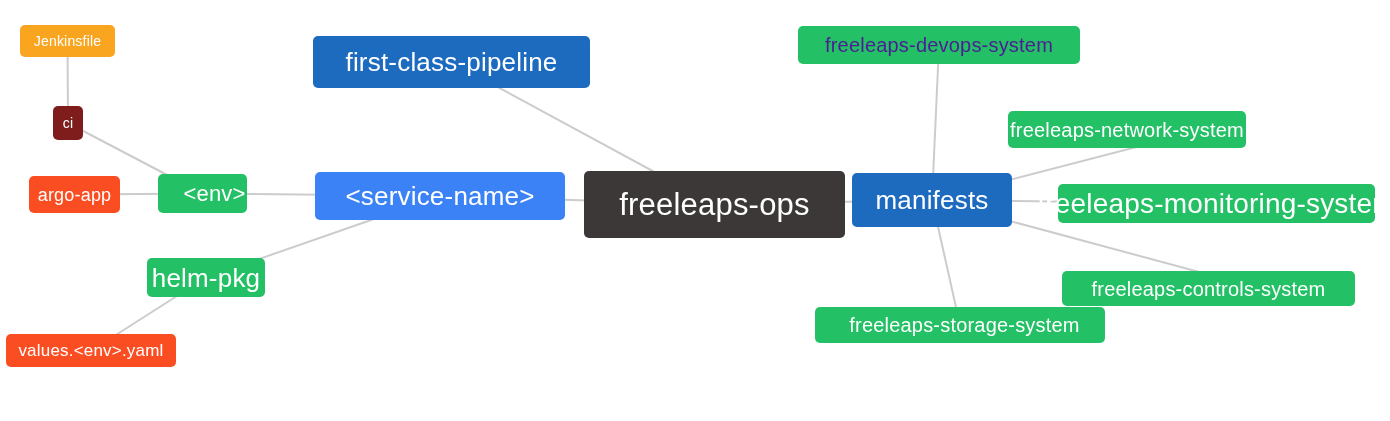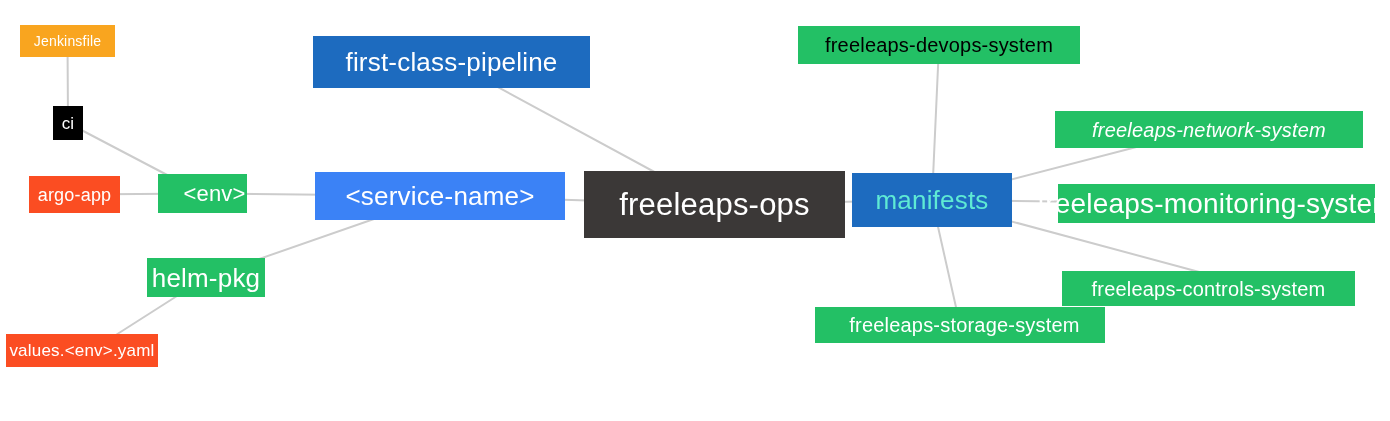--- a/index.html
+++ b/index.html
@@ -22,21 +22,21 @@
     width: 1390px;
     height: 421px;
     display: block;
   }
   .node {
     position: absolute;
     display: flex;
     align-items: center;
     justify-content: center;
     color: #ffffff;
-    border-radius: 0;
+    border-radius: 5px;
     white-space: nowrap;
     box-sizing: border-box;
     cursor: default;
     line-height: 1;
     font-weight: 400;
     letter-spacing: 0.2px;
   }
 </style>
 </head>
 <body>
@@ -53,28 +53,28 @@
       <line x1="440" y1="196" x2="714.5" y2="204.5" stroke="#cccccc" stroke-width="2" stroke-linecap="round"></line>
       <line x1="714.5" y1="204.5" x2="932" y2="200" stroke="#cccccc" stroke-width="2" stroke-linecap="round"></line>
       <line x1="932" y1="200" x2="939" y2="45" stroke="#cccccc" stroke-width="2" stroke-linecap="round"></line>
       <line x1="932" y1="200" x2="1204" y2="129.5" stroke="#cccccc" stroke-width="2" stroke-linecap="round"></line>
       <line x1="932" y1="200" x2="1216.5" y2="203.5" stroke="#cccccc" stroke-width="2" stroke-linecap="round"></line>
       <line x1="932" y1="200" x2="1208.5" y2="274.5" stroke="#cccccc" stroke-width="2" stroke-linecap="round"></line>
       <line x1="932" y1="200" x2="960" y2="325" stroke="#cccccc" stroke-width="2" stroke-linecap="round"></line>
     </svg>
   <div>
       <div class="node" style="left: 20px; top: 25px; width: 95px; height: 32px; font-size: 14px; background: rgb(249, 165, 31); color: rgb(255, 255, 255);">Jenkinsfile</div>
-      <div class="node" style="left: 53px; top: 106px; width: 30px; height: 34px; font-size: 17px; background: #000000; color: rgb(255, 255, 255);">ci</div>
+      <div class="node" style="left: 53px; top: 106px; width: 30px; height: 34px; font-size: 14px; background: #7f1d1d; color: rgb(255, 255, 255);">ci</div>
       <div class="node" style="left: 29px; top: 176px; width: 91px; height: 37px; font-size: 18px; background: rgb(251, 77, 34); color: rgb(255, 255, 255);">argo-app</div>
       <div class="node" style="left: 158px; top: 174px; width: 89px; height: 39px; font-size: 22px; background: rgb(35, 192, 101); color: rgb(255, 255, 255); padding-left: 24px;">&lt;env&gt;</div>
       <div class="node" style="left: 147px; top: 258px; width: 118px; height: 39px; font-size: 26px; background: rgb(35, 192, 101); color: rgb(255, 255, 255);">helm-pkg</div>
-      <div class="node" style="left: 6px; top: 334px; width: 152px; height: 33px; font-size: 17px; background: rgb(251, 77, 34); color: rgb(255, 255, 255);">values.&lt;env&gt;.yaml</div>
+      <div class="node" style="left: 6px; top: 334px; width: 170px; height: 33px; font-size: 17px; background: rgb(251, 77, 34); color: rgb(255, 255, 255);">values.&lt;env&gt;.yaml</div>
       <div class="node" style="left: 313px; top: 36px; width: 277px; height: 52px; font-size: 26px; background: rgb(29, 107, 191); color: rgb(255, 255, 255);">first-class-pipeline</div>
       <div class="node" style="left: 315px; top: 172px; width: 250px; height: 48px; font-size: 26px; background: #3b82f6; color: rgb(255, 255, 255);">&lt;service-name&gt;</div>
       <div class="node" style="left: 584px; top: 171px; width: 261px; height: 67px; font-size: 31px; background: rgb(59, 56, 55); color: rgb(255, 255, 255);">freeleaps-ops</div>
-      <div class="node" style="left: 852px; top: 173px; width: 160px; height: 54px; font-size: 26px; background: rgb(29, 107, 191); color: #5eead4;">manifests</div>
-      <div class="node" style="left: 798px; top: 26px; width: 282px; height: 38px; font-size: 20px; background: rgb(35, 192, 101); color: #000000;">freeleaps-devops-system</div>
-      <div class="node" style="left: 1055px; top: 111px; width: 308px; height: 37px; font-size: 20px; background: rgb(35, 192, 101); color: rgb(255, 255, 255); font-style: italic;">freeleaps-network-system</div>
+      <div class="node" style="left: 852px; top: 173px; width: 160px; height: 54px; font-size: 26px; background: rgb(29, 107, 191); color: #ffffff;">manifests</div>
+      <div class="node" style="left: 798px; top: 26px; width: 282px; height: 38px; font-size: 20px; background: rgb(35, 192, 101); color: #4c1d95;">freeleaps-devops-system</div>
+      <div class="node" style="left: 1008px; top: 111px; width: 238px; height: 37px; font-size: 20px; background: rgb(35, 192, 101); color: rgb(255, 255, 255);">freeleaps-network-system</div>
       <div class="node" style="left: 1058px; top: 184px; width: 317px; height: 39px; font-size: 28px; background: rgb(35, 192, 101); color: rgb(255, 255, 255);">freeleaps-monitoring-system</div>
       <div class="node" style="left: 1062px; top: 257px; width: 293px; height: 35px; font-size: 20px; background: rgb(35, 192, 101); color: rgb(255, 255, 255); margin-top: 14px;">freeleaps-controls-system</div>
       <div class="node" style="left: 815px; top: 307px; width: 290px; height: 36px; font-size: 20px; background: rgb(35, 192, 101); color: rgb(255, 255, 255); padding-left: 9px;">freeleaps-storage-system</div>
     </div>
 </div>
 
 </body></html>

